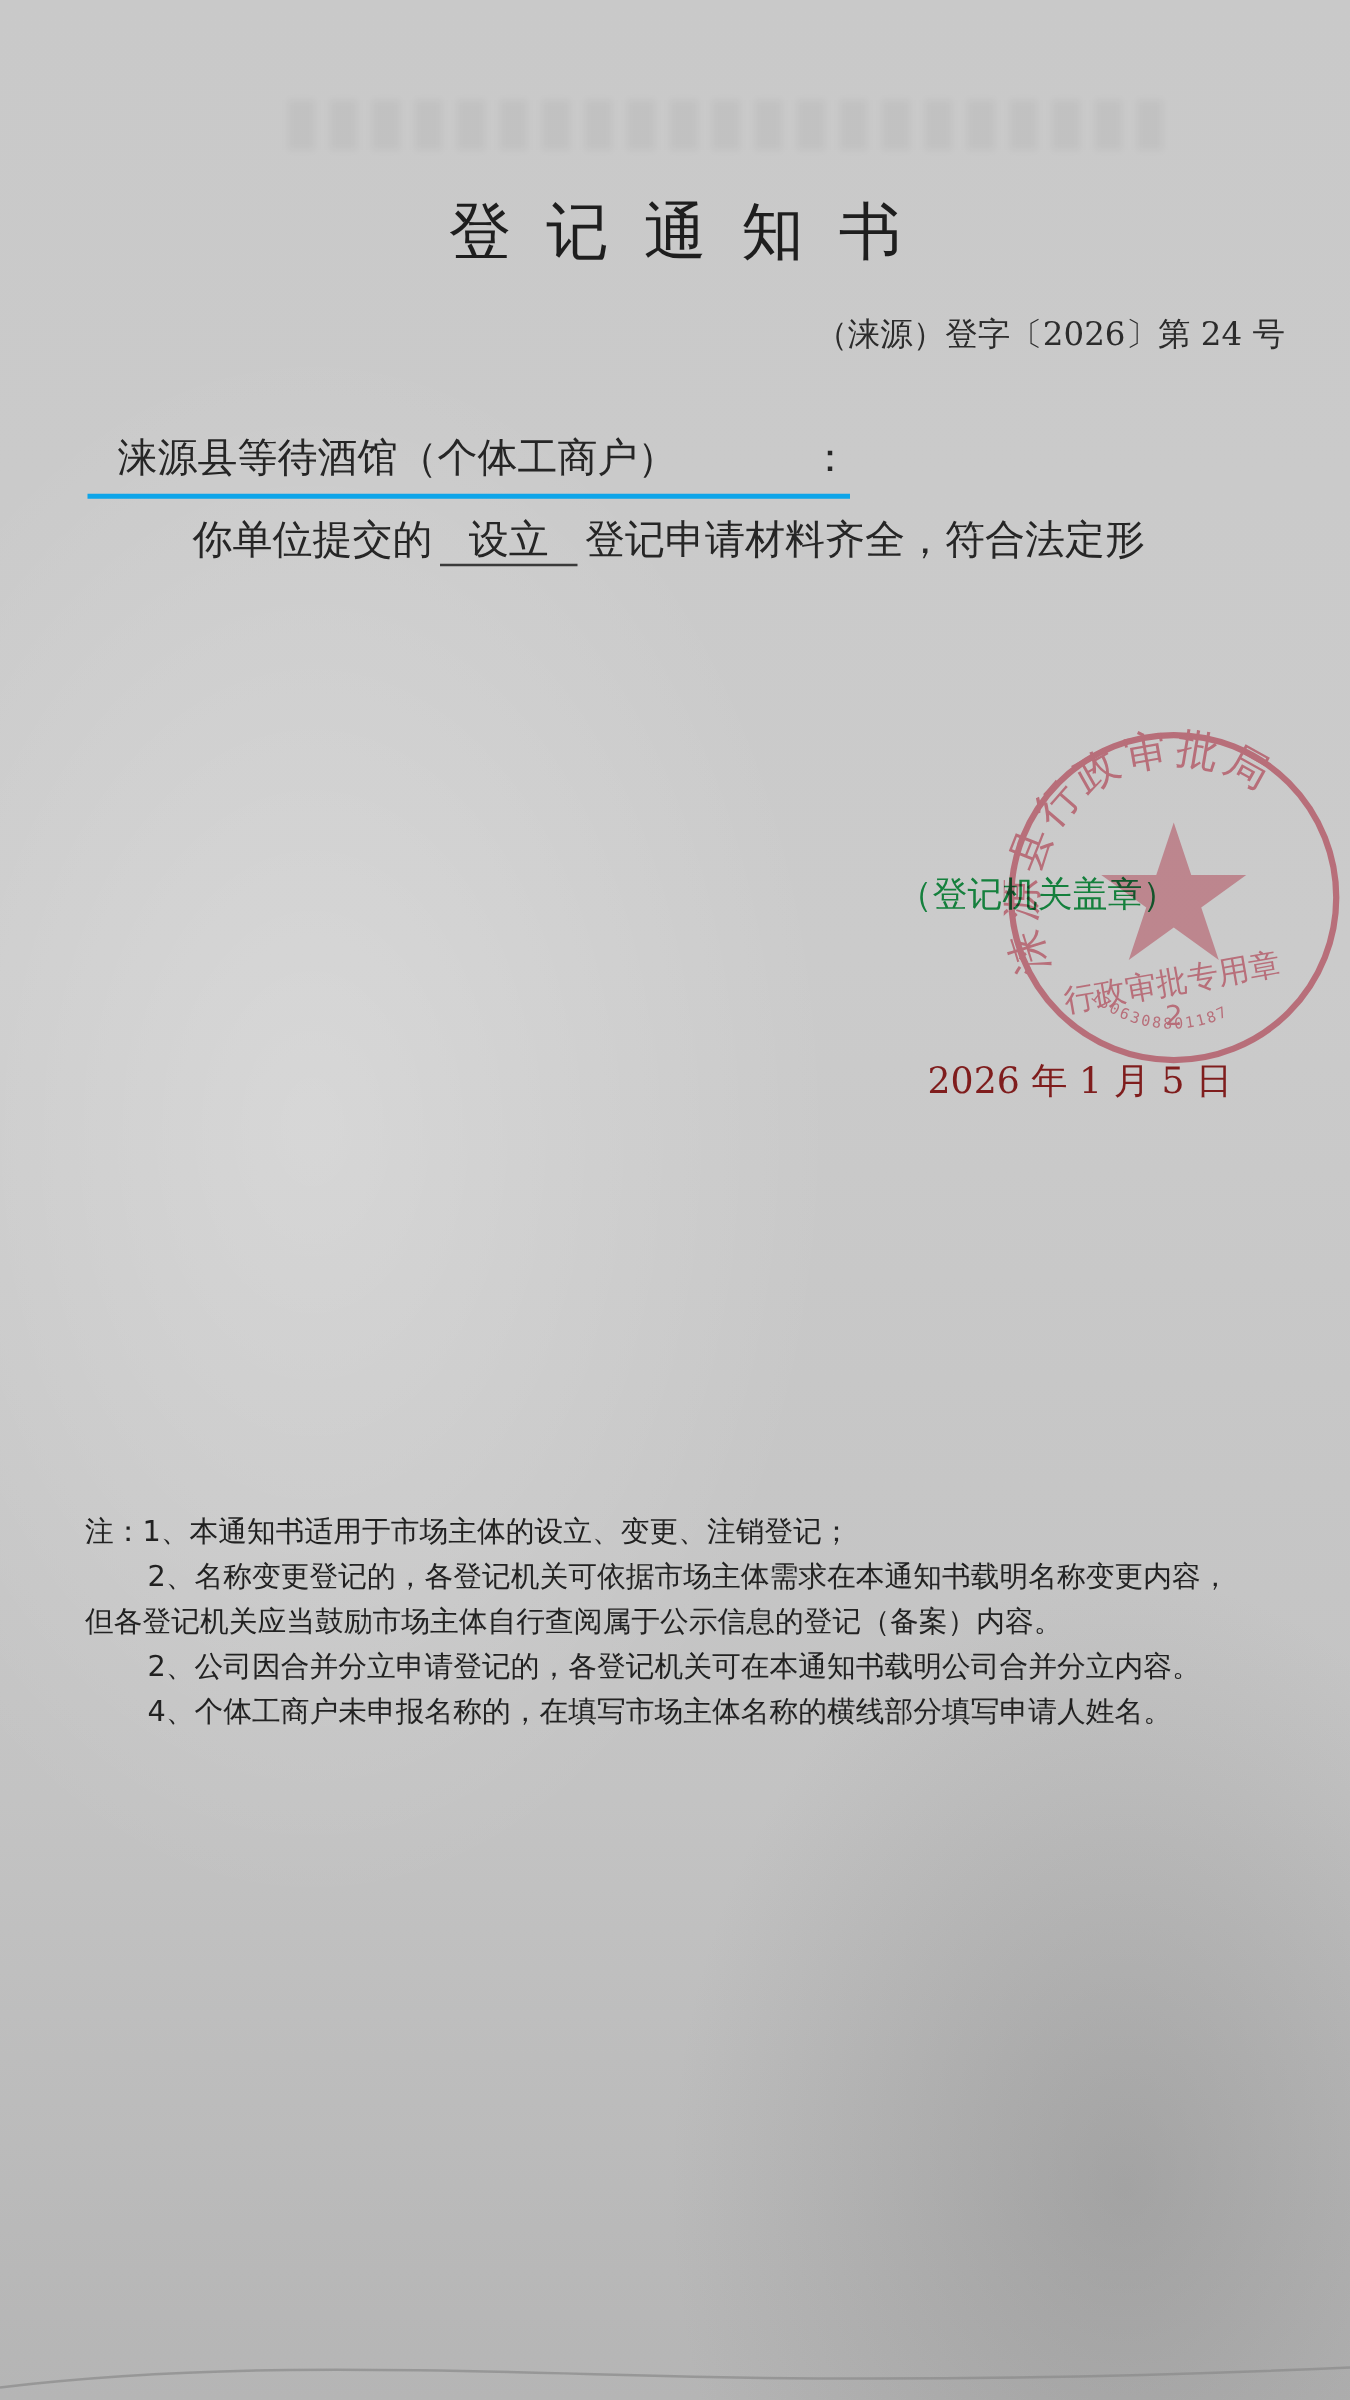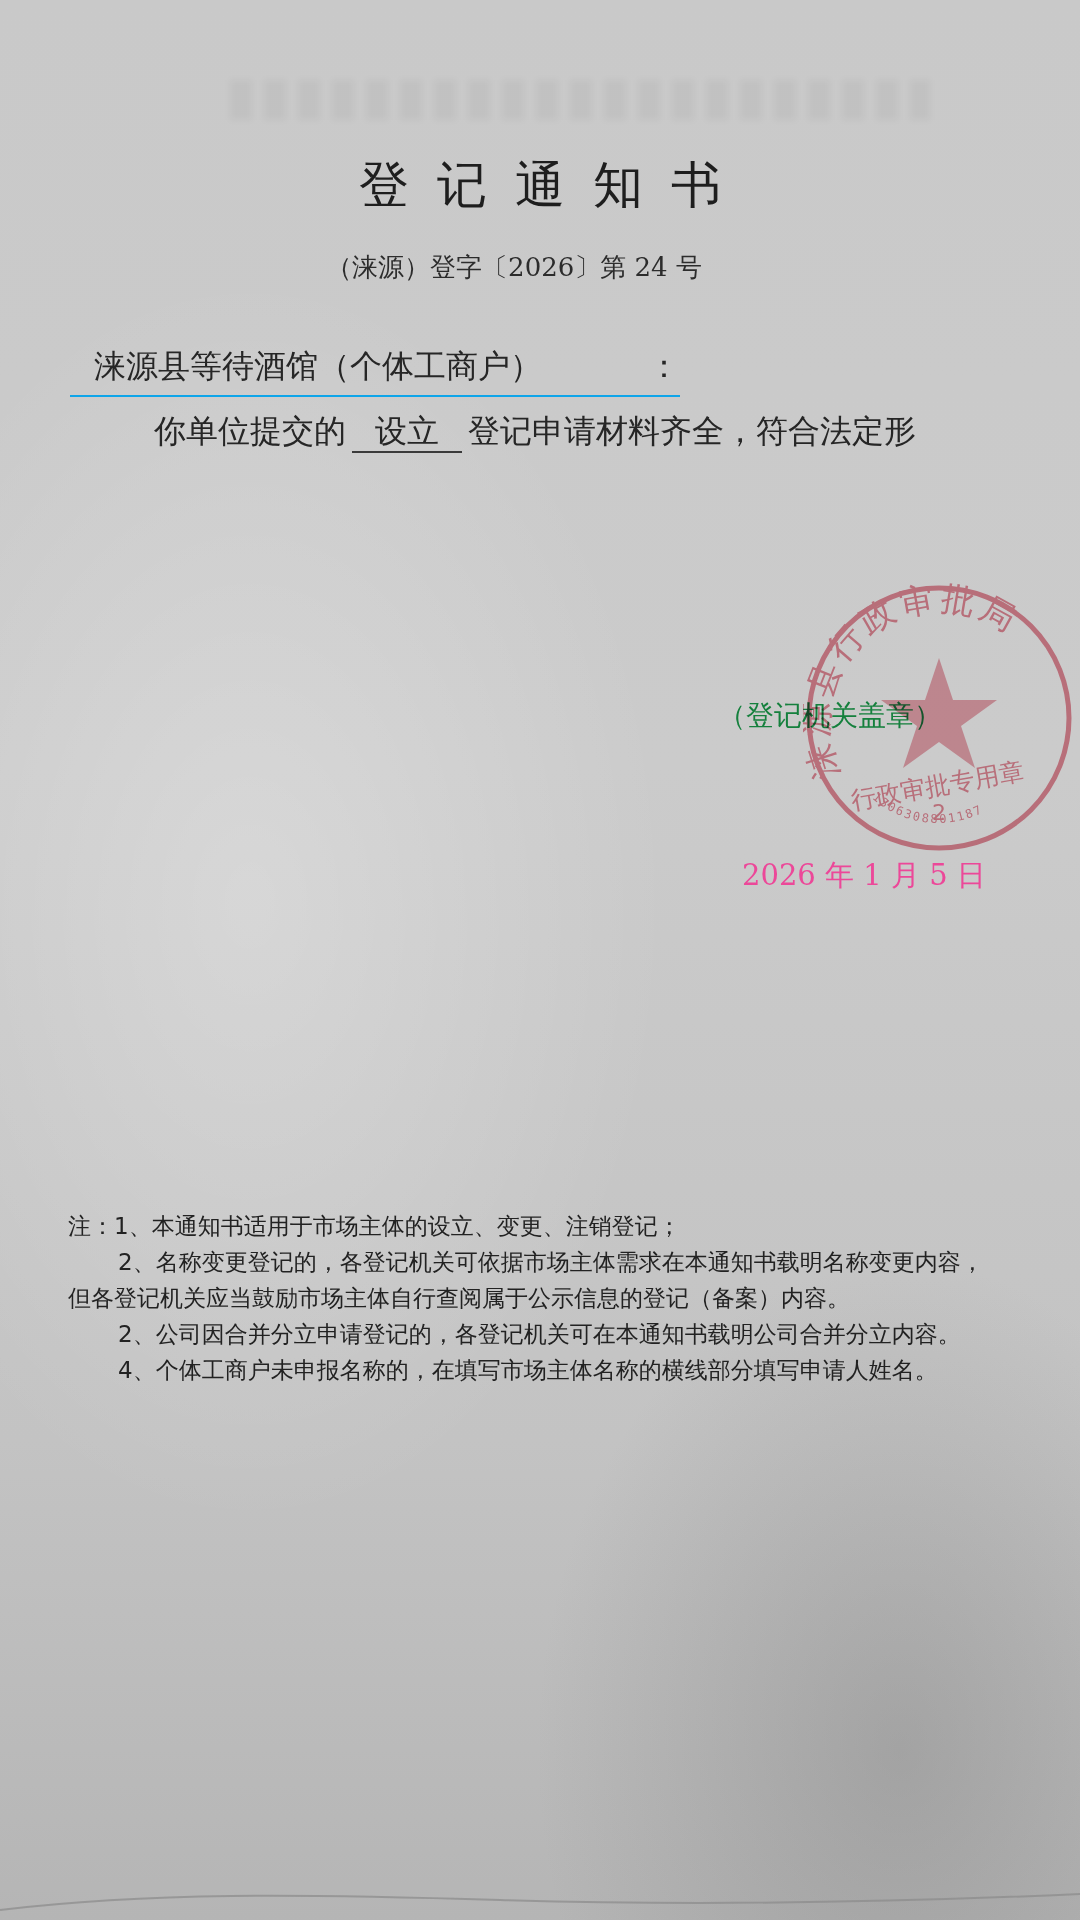--- a/index.html
+++ b/index.html
@@ -18,26 +18,26 @@
       background: repeating-linear-gradient(90deg, rgba(0,0,0,0.035) 0 22px, rgba(0,0,0,0) 22px 34px);
       filter: blur(3px);
     }
     .title {
       position: absolute; top: 152px; left: 0; width: 1080px; text-align: center;
       font-family: "DejaVu Sans", "Liberation Sans", sans-serif;
       font-size: 50px; letter-spacing: 28px; color: #1e1e1e; font-weight: normal;
       padding-left: 28px; box-sizing: border-box;
     }
     .docno {
-      position: absolute; top: 250px; left: 0; width: 1028px; text-align: center;
+      position: absolute; top: 250px; left: 0; width: 1028px; text-align: right;
       font-size: 26px; color: #2c2c2c;
     }
     .addressee {
       position: absolute; top: 345px; left: 70px; width: 610px; height: 50px;
-      border-bottom: 2px solid #0ea5e9;
+      border-bottom: 4px solid #0ea5e9;
       font-family: Liberation Sans, sans-serif;
       font-size: 32px; color: #262626;
     }
     .addressee .name { position: absolute; left: 24px; top: 0; }
     .addressee .colon { position: absolute; right: 0; top: 0; }
     .body-text {
       position: absolute; left: 70px; width: 960px;
       font-family: "DejaVu Sans", "Liberation Sans", sans-serif;
       font-size: 32px; color: #262626; line-height: 78px;
     }
@@ -47,21 +47,21 @@
       display: inline-block; min-width: 110px; text-align: center;
       border-bottom: 2px solid #3a3a3a; line-height: 40px; margin: 0 6px;
     }
     .seal-label {
       position: absolute; top: 697px; left: 718px;
       font-family: "DejaVu Sans", "Liberation Sans", sans-serif;
       font-size: 28px; color: #15803d; z-index: 2;
     }
     .date {
       position: absolute; top: 845px; left: 742px;
-      font-size: 29px; color: #ec4899; z-index: 2; margin-top: 11px;
+      font-size: 29px; color: #7f1d1d; z-index: 2;
     }
     .stamp {
       position: absolute; left: 803px; top: 582px; width: 272px; height: 272px;
       z-index: 3; opacity: 0.62; mix-blend-mode: multiply;
     }
     .notes {
       position: absolute; left: 68px; top: 1208px; width: 990px;
       font-family: "DejaVu Sans", "Liberation Sans", sans-serif;
       font-size: 23px; color: #222; line-height: 36px;
     }

